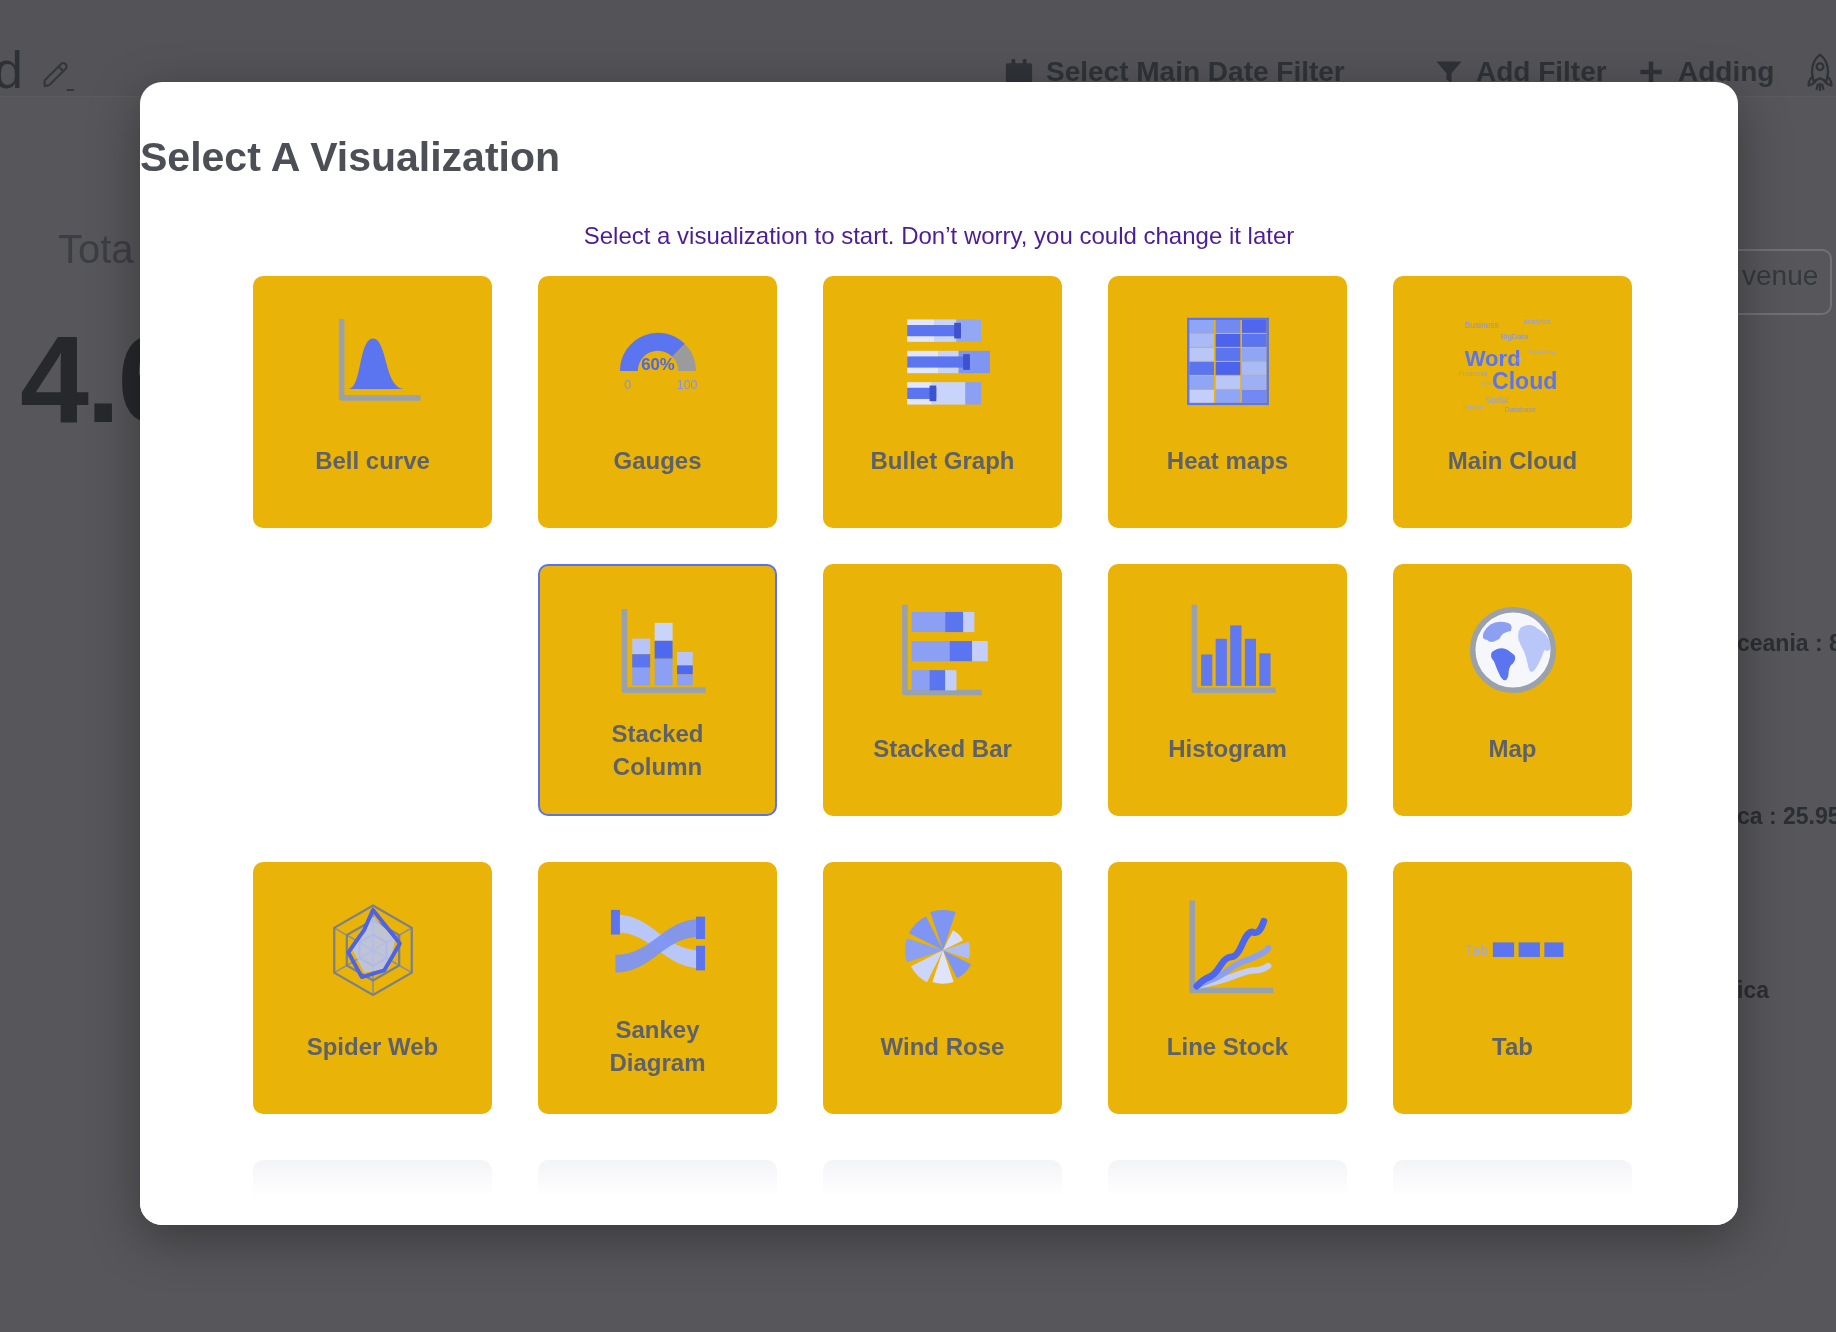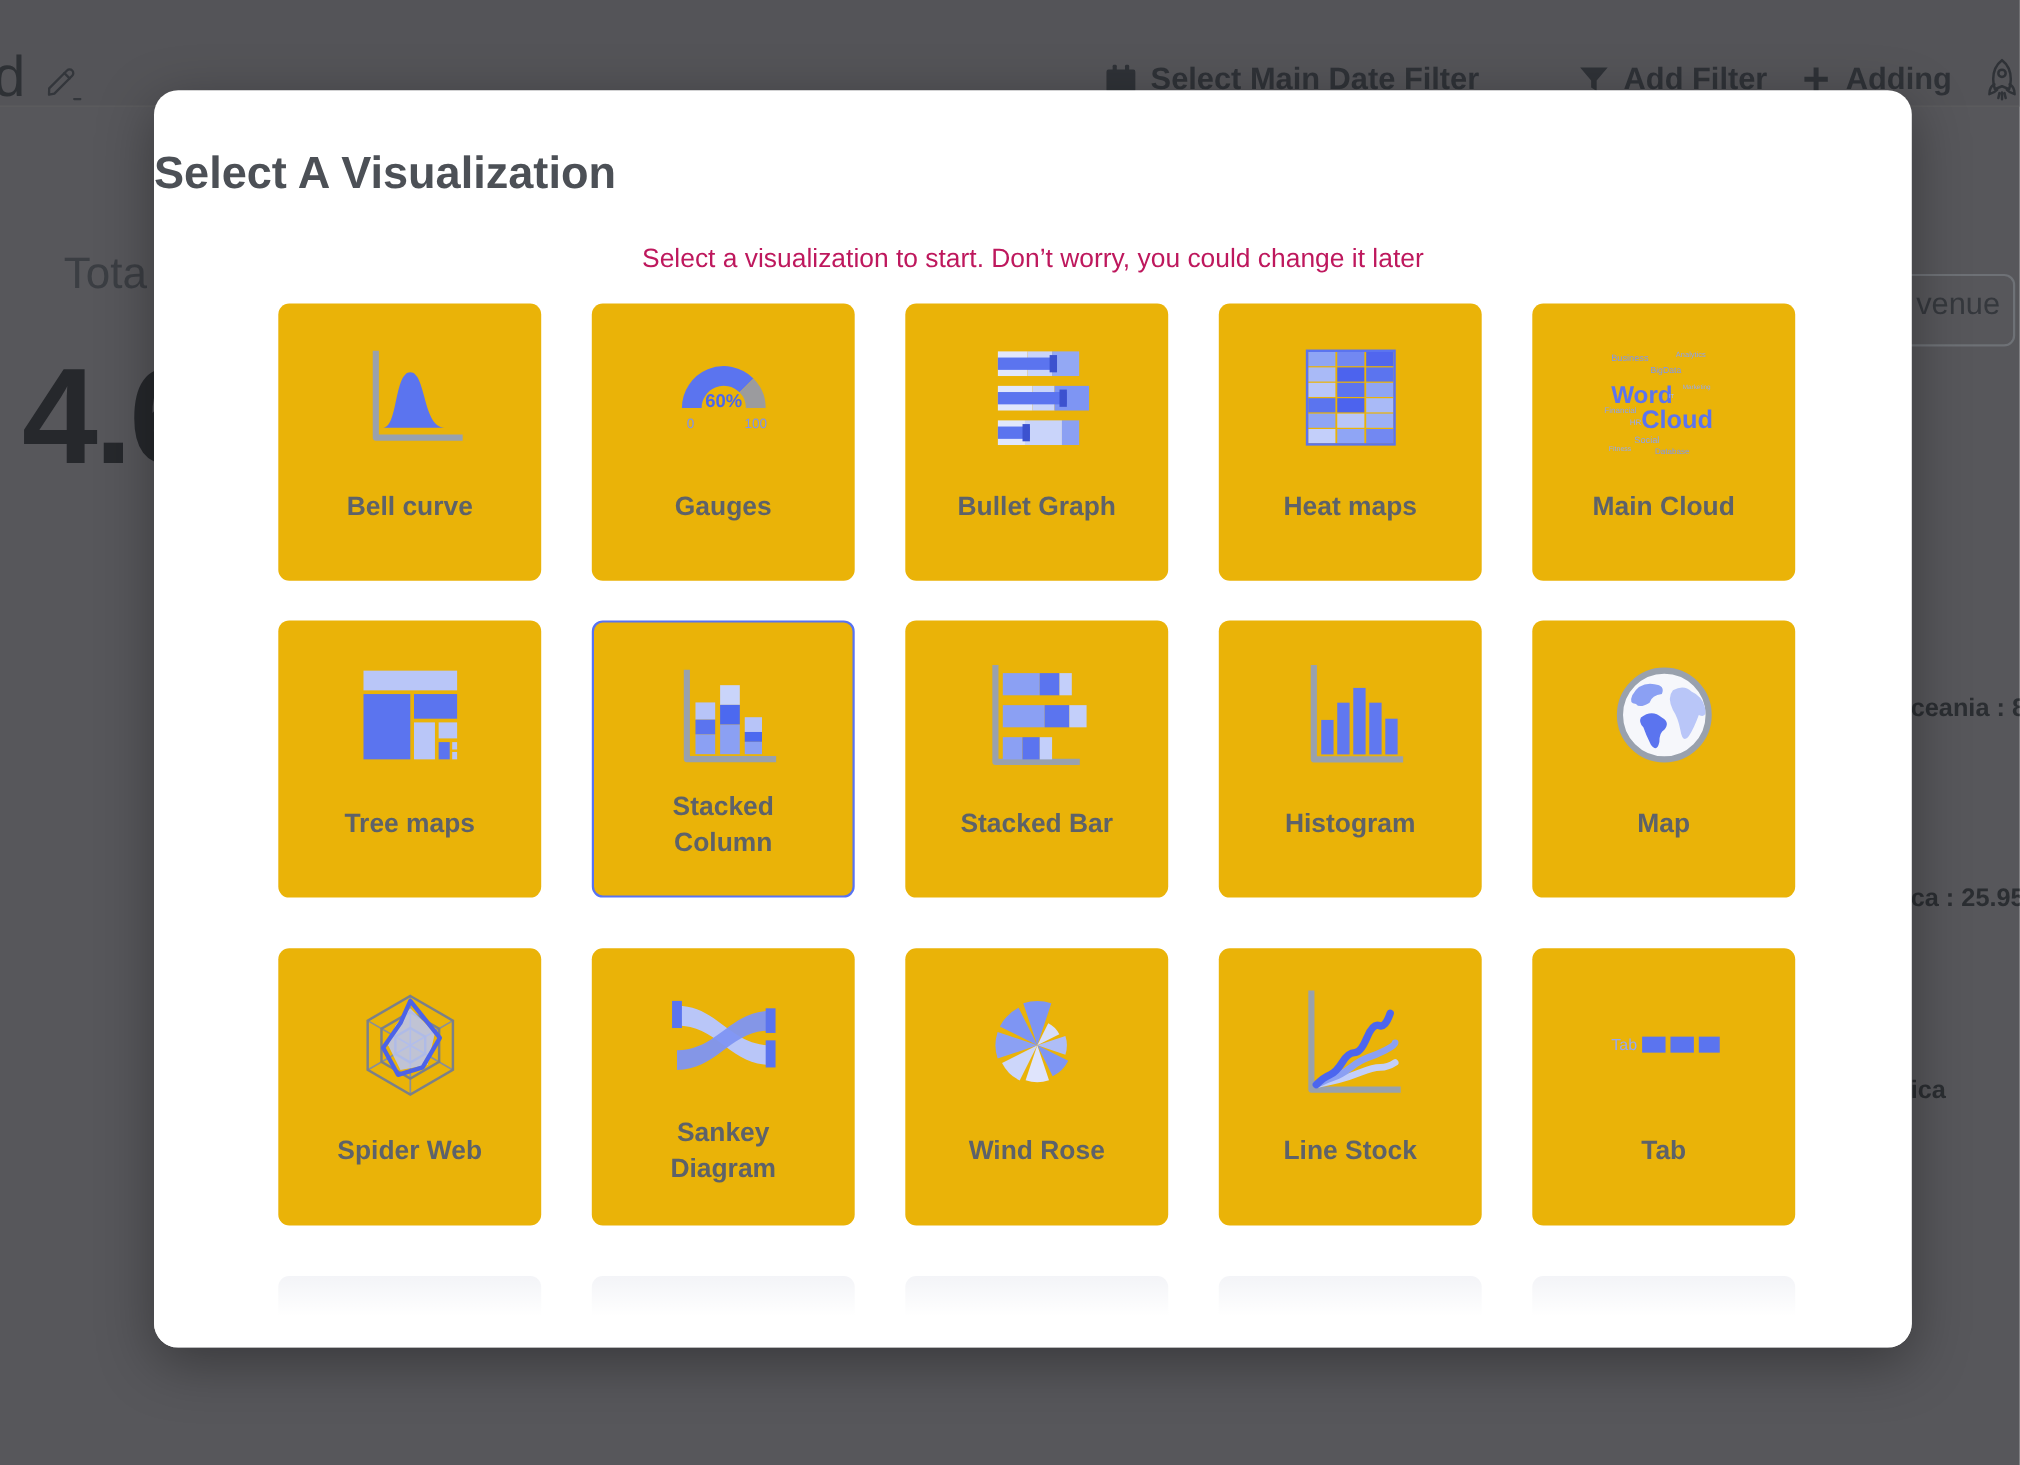--- a/index.html
+++ b/index.html
@@ -32,21 +32,21 @@
   .modal{
     position:absolute;left:140px;top:82px;width:1598px;height:1143px;
     background:#ffffff;border-radius:22px;overflow:hidden;
     box-shadow:0 14px 50px rgba(0,0,0,0.35);
   }
   .modal::after{
     content:'';position:absolute;left:0;right:0;bottom:0;height:72px;pointer-events:none;
     background:linear-gradient(180deg,rgba(255,255,255,0) 0%,#ffffff 60%);
   }
   .modal-title{position:absolute;left:0;top:52px;width:100%;text-align:left;font-size:41px;font-weight:bold;color:#4c5056;}
-  .modal-subtitle{position:absolute;left:0;top:140px;width:100%;text-align:center;font-size:24px;color:#be185d;}
+  .modal-subtitle{position:absolute;left:0;top:140px;width:100%;text-align:center;font-size:24px;color:#4c1d95;}
   
   .card{
     position:absolute;width:239px;height:252px;border-radius:10px;
     background:#eab308;box-sizing:border-box;cursor:pointer;
   }
   .card.selected{border:2px solid #5873f2;}
   .card .icon{position:absolute;top:30px;left:50%;transform:translateX(-50%);width:126px;height:112px;display:flex;align-items:center;justify-content:center;}
   .card .icon svg{width:100%;height:100%;}
   .card .label{position:absolute;left:0;top:148px;width:100%;height:72px;display:flex;align-items:center;justify-content:center;}
   .card .label span{display:block;max-width:158px;text-align:center;font-size:24px;line-height:33px;font-weight:600;color:#5d626a;}
@@ -219,37 +219,20 @@
         <text x="34" y="89" font-size="8" fill="#8ba0f3">Social</text>
         <text x="12" y="96" font-size="6" fill="#94a8f4">Fitness</text>
         <text x="52" y="98" font-size="7" fill="#7e95f3">Database</text>
       </svg>
     </div>
     <div class="label">
         <span>Main Cloud</span>
       </div>
   </div>
 
-  <div class="card" style="left:113px;top:482px">
-    <div class="icon">
-      <svg viewBox="0 0 100 100">
-        <rect x="12" y="14" width="76" height="16" fill="#b9c6f8"></rect>
-        <rect x="12" y="33" width="38" height="53" fill="#5b74ef"></rect>
-        <rect x="53" y="33" width="35" height="20" fill="#5b74ef"></rect>
-        <rect x="53" y="56" width="17" height="30" fill="#b9c6f8"></rect>
-        <rect x="73" y="56" width="15" height="13" fill="#b9c6f8"></rect>
-        <rect x="73" y="72" width="9" height="14" fill="#5b74ef"></rect>
-        <rect x="84" y="72" width="4" height="6" fill="#b9c6f8"></rect>
-        <rect x="84" y="80" width="4" height="6" fill="#b9c6f8"></rect>
-      </svg>
-    </div>
-    <div class="label">
-        <span>Tree maps</span>
-      </div>
-  </div>
 
   <div class="card selected" style="left:398px;top:482px">
     <div class="icon">
       <svg viewBox="0 0 100 100">
         <polyline class="ax" points="20,14 20,84 90,84"></polyline>
         <rect x="27" y="38" width="16" height="14" fill="#b7c4f8"></rect>
           <rect x="27" y="52" width="16" height="12" fill="#5b74ef"></rect>
           <rect x="27" y="64" width="16" height="16" fill="#8ba0f3"></rect>
         <rect x="47" y="24" width="16" height="16" fill="#c9d4fa"></rect>
           <rect x="47" y="40" width="16" height="16" fill="#4c69f0"></rect>

